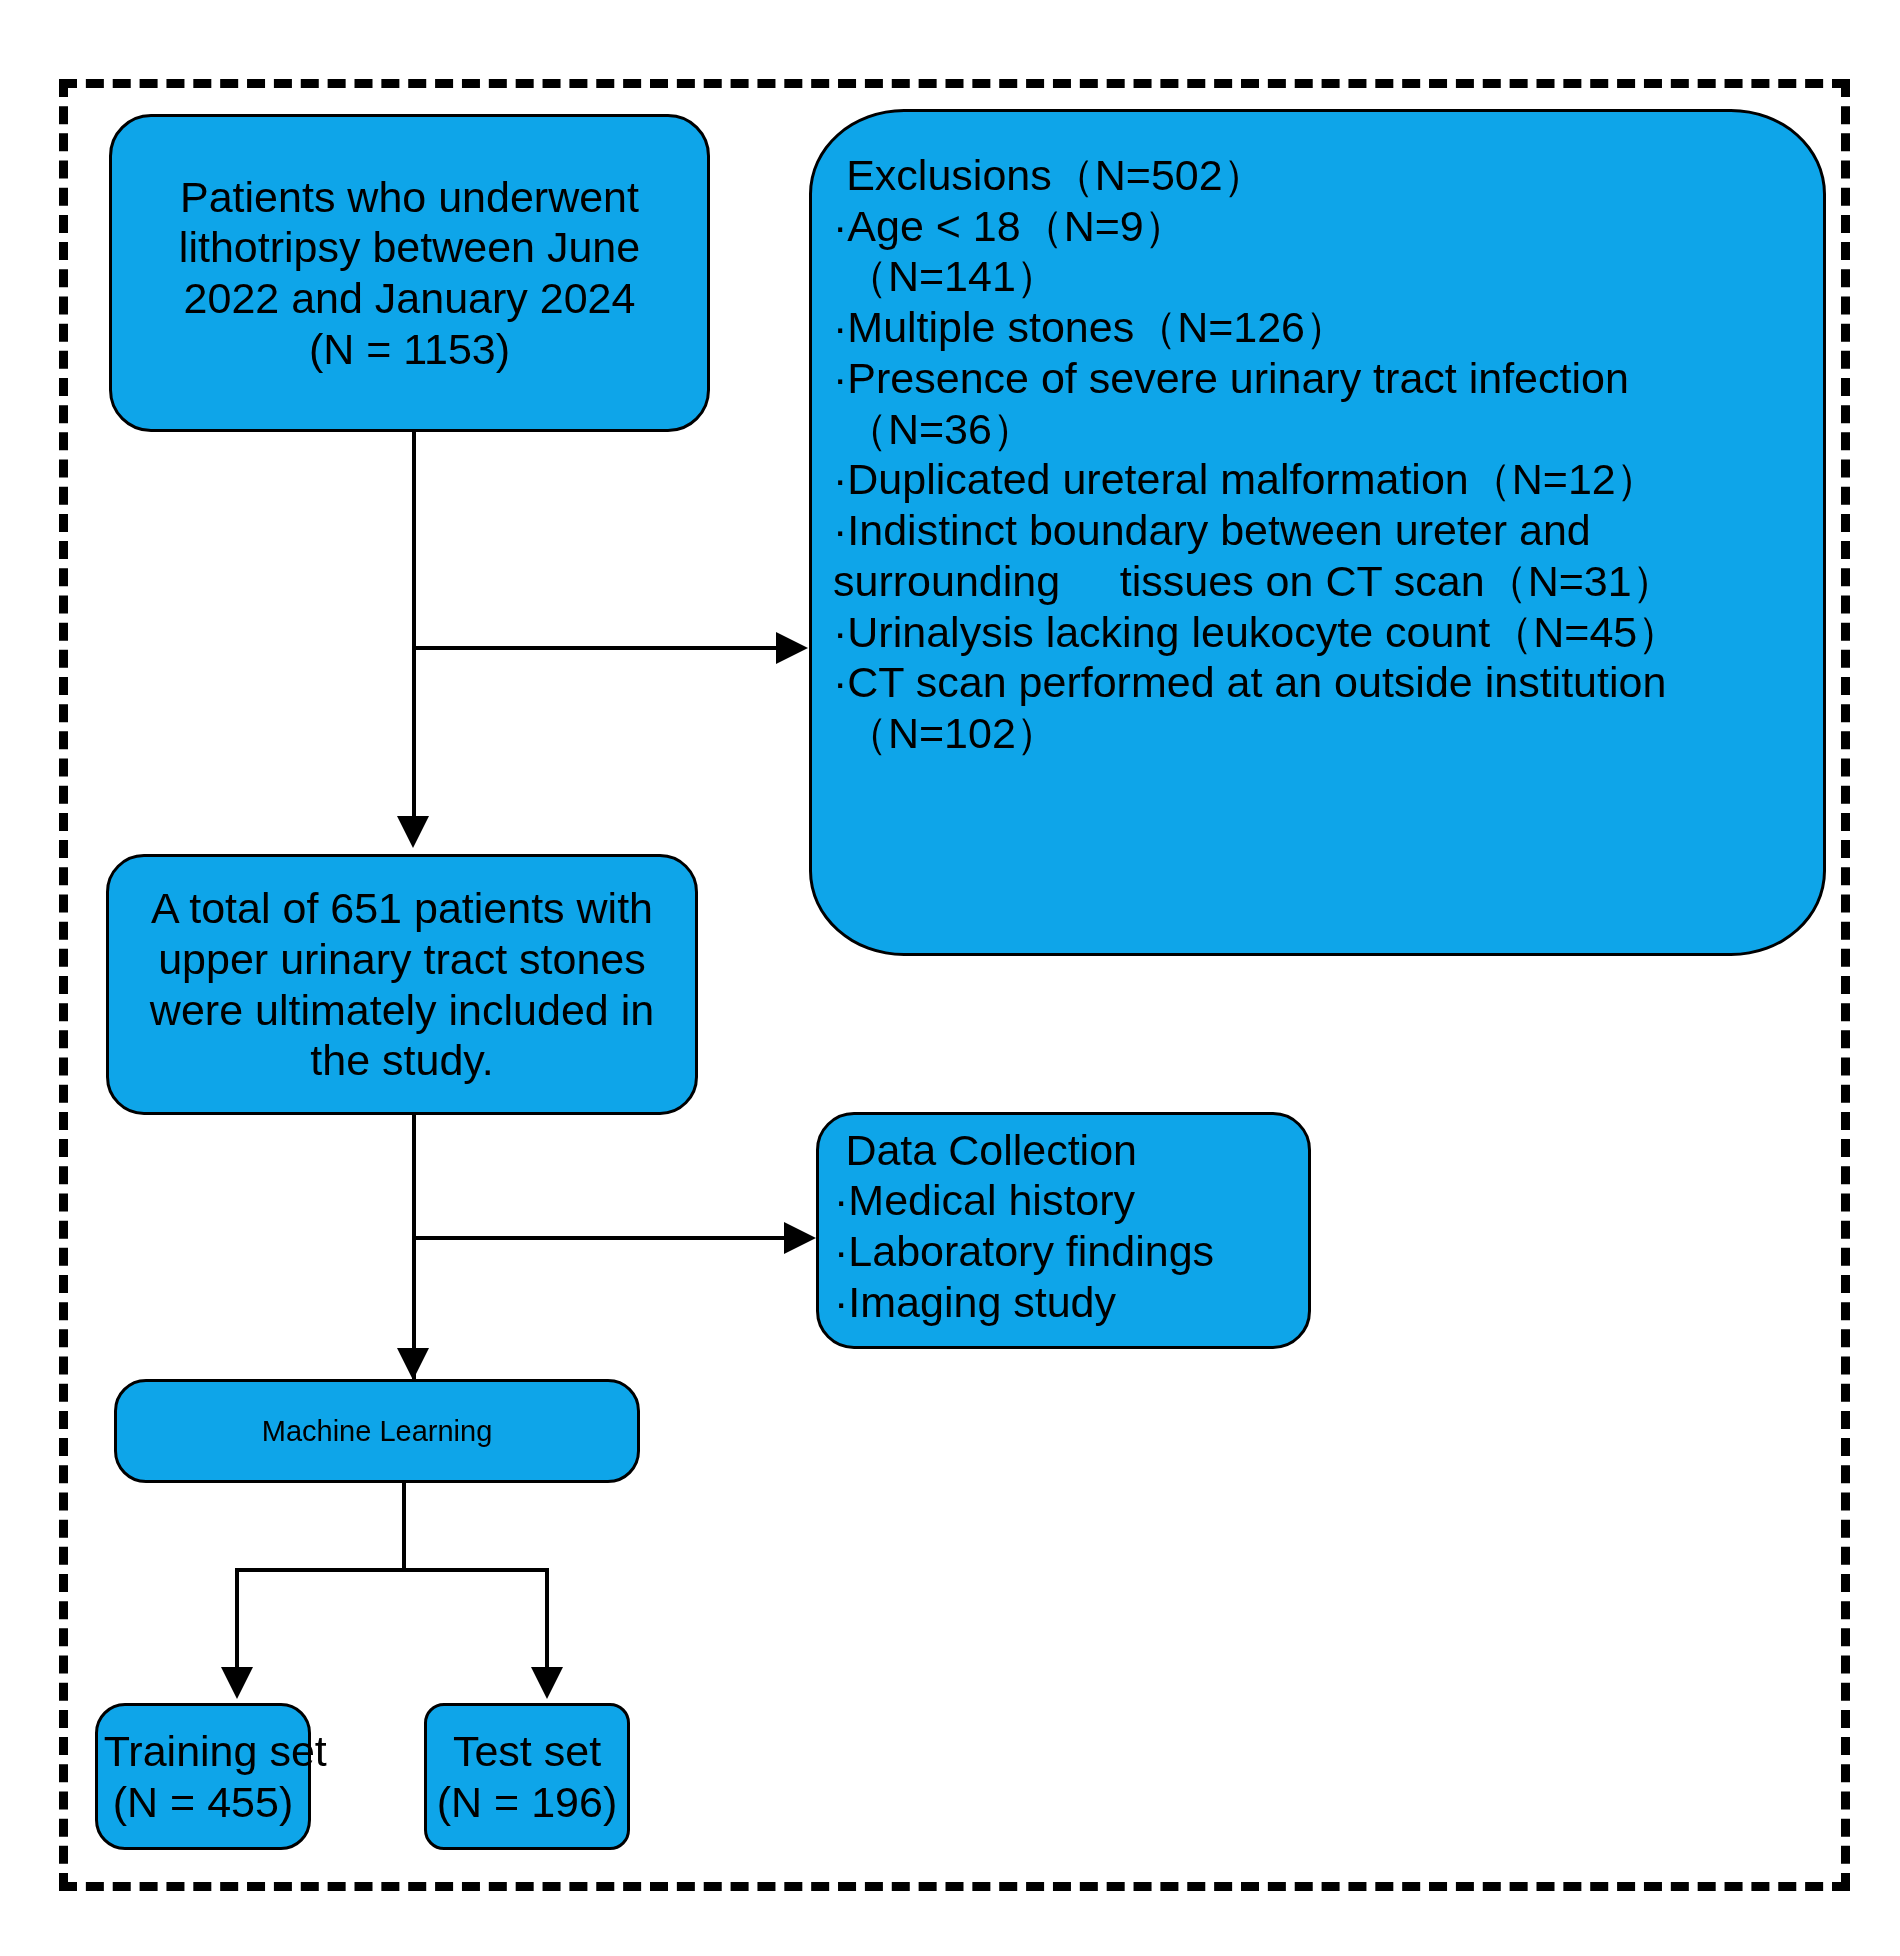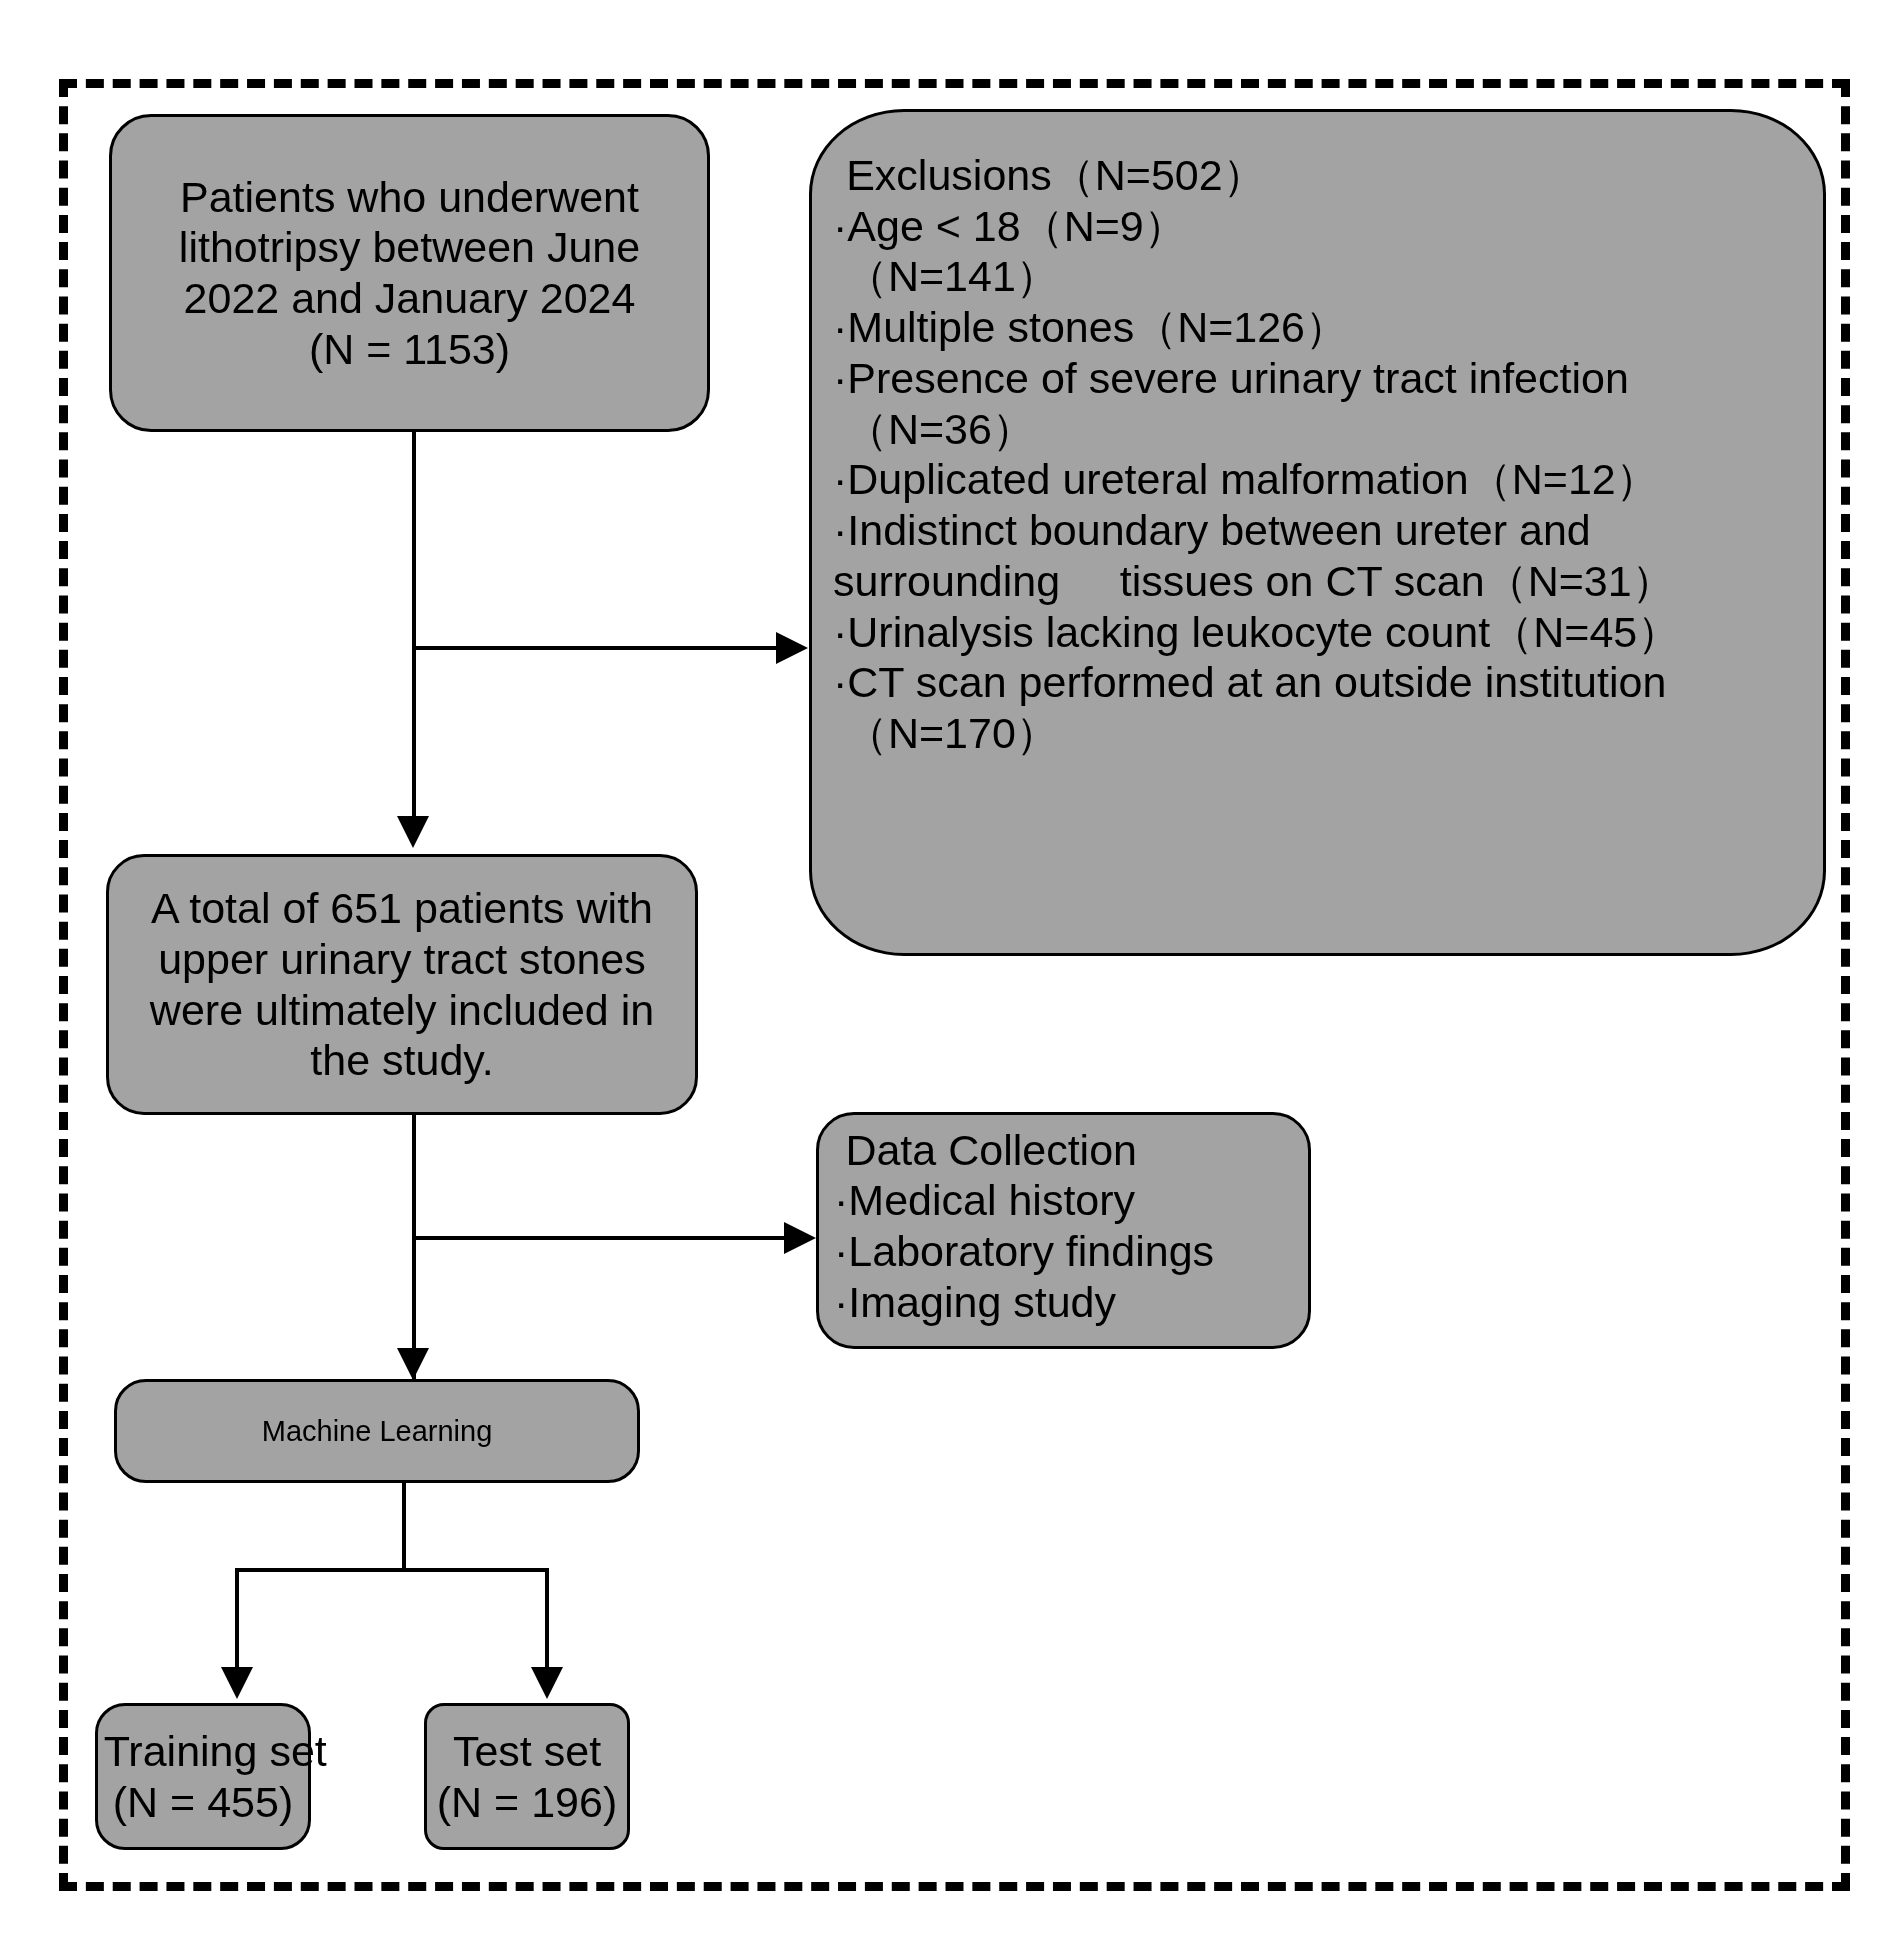--- a/index.html
+++ b/index.html
@@ -24,21 +24,21 @@
     width: 1791px;
     height: 1812px;
     border: 9.5px dashed #000000;
     box-sizing: border-box;
   }
   
   .node {
     position: absolute;
     box-sizing: border-box;
     border: 3.8px solid #000000;
-    background: #a3a3a3;
+    background: #0ea5e9;
     display: flex;
     flex-direction: column;
     justify-content: center;
     line-height: 1.18;
   }
   .node .line { display: block; white-space: pre; }
   .center { text-align: center; }
   .left { text-align: left; }
 
   
@@ -149,21 +149,21 @@
     <span class="line">·Age &lt; 18（N=9）</span>
     <span class="line"> （N=141）</span>
     <span class="line">·Multiple stones（N=126）</span>
     <span class="line">·Presence of severe urinary tract infection</span>
     <span class="line"> （N=36）</span>
     <span class="line">·Duplicated ureteral malformation（N=12）</span>
     <span class="line">·Indistinct boundary between ureter and</span>
     <span class="line">surrounding     tissues on CT scan（N=31）</span>
     <span class="line">·Urinalysis lacking leukocyte count（N=45）</span>
     <span class="line">·CT scan performed at an outside institution</span>
-    <span class="line"> （N=170）</span>
+    <span class="line"> （N=102）</span>
   </div>
 
   <div class="node center" id="node-included">
     <span class="line">A total of 651 patients with</span>
     <span class="line">upper urinary tract stones</span>
     <span class="line">were ultimately included in</span>
     <span class="line">the study.</span>
   </div>
 
   <div class="node left" id="node-datacollection">

